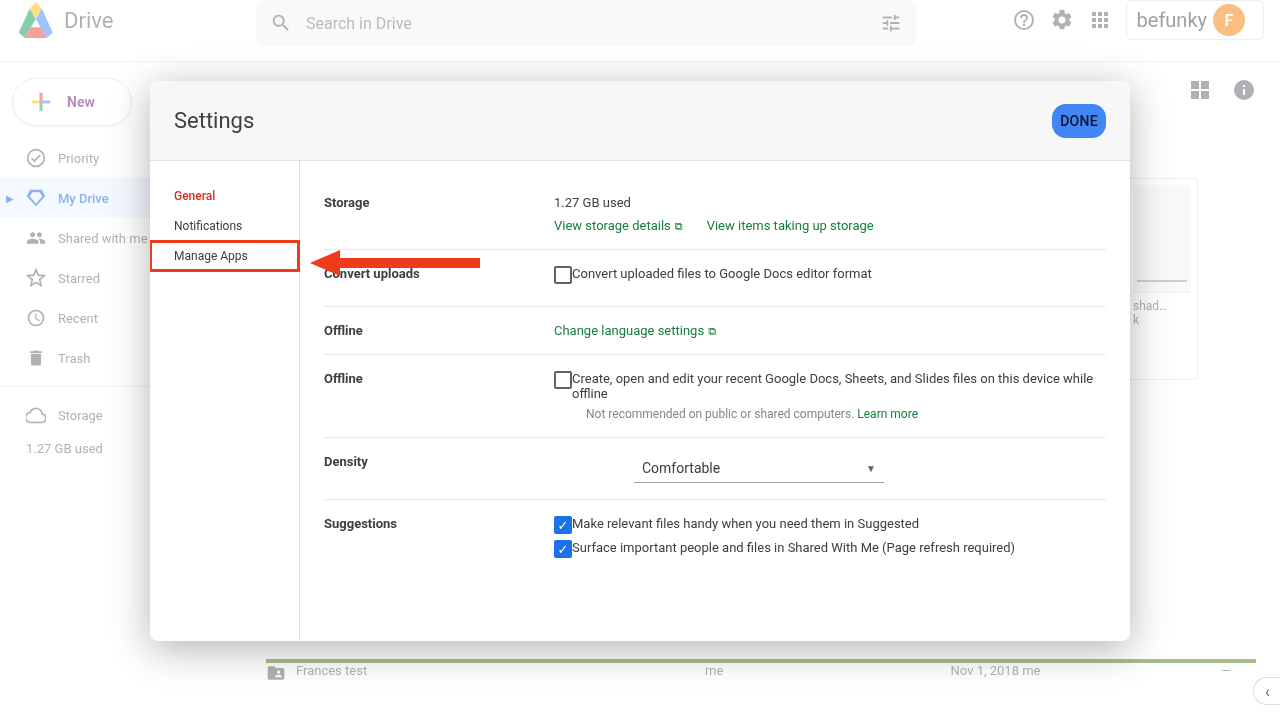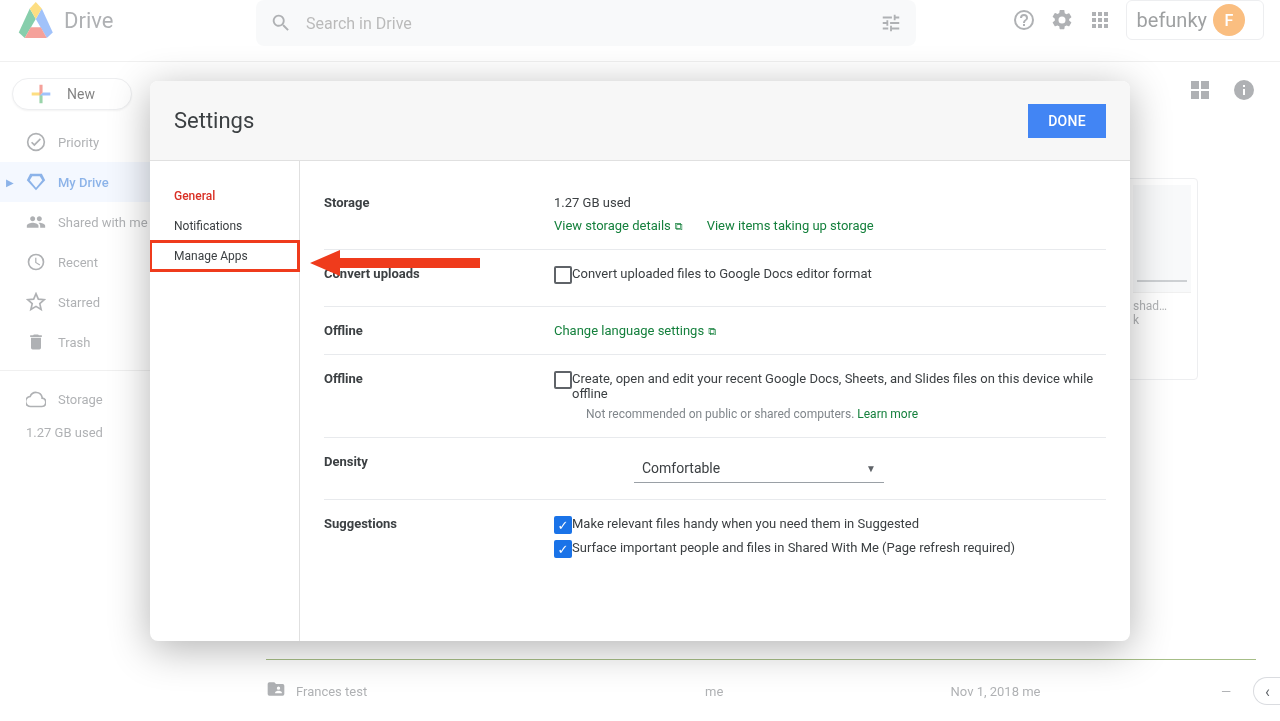--- a/index.html
+++ b/index.html
@@ -14,44 +14,44 @@
   .search-icon { color: #5f6368; margin-right: 14px; }
   .search-input { flex: 1; border: none; background: transparent; font-size: 16px; color: #5f6368; outline: none; }
   .search-tune { color: #5f6368; }
   .header-right { margin-left: auto; display: flex; align-items: center; gap: 14px; padding-left: 40px; }
   .header-icon { color: #5f6368; width: 24px; height: 24px; }
   .befunky-badge { border: 1px solid #dadce0; border-radius: 6px; padding: 3px 18px 3px 10px; display: flex; align-items: center; gap: 6px; font-size: 20px; color: #5f6368; }
   .avatar { width: 32px; height: 32px; border-radius: 50%; background: #f57c00; color: #fff; display: flex; align-items: center; justify-content: center; font-size: 16px; font-weight: 500; }
 
   
   .sidebar { position: absolute; left: 0; top: 62px; width: 250px; height: 659px; padding-top: 10px; }
-  .new-btn { margin: 6px 0 12px 12px; width: 120px; height: 32px; border-radius: 24px; background: #fff; border: 1px solid #dadce0; box-shadow: 0 1px 2px rgba(0,0,0,0.1); display: flex; align-items: center; padding-left: 14px; font-size: 14px; color: #000000; gap: 12px; }
+  .new-btn { margin: 6px 0 12px 12px; width: 120px; height: 48px; border-radius: 24px; background: #fff; border: 1px solid #dadce0; box-shadow: 0 1px 2px rgba(0,0,0,0.1); display: flex; align-items: center; padding-left: 14px; font-size: 14px; color: #701a75; gap: 12px; font-weight: bold; }
   .sidebar-list { list-style: none; }
   .sidebar-item { display: flex; align-items: center; height: 40px; padding-left: 26px; font-size: 13px; color: #5f6368; gap: 12px; border-radius: 0 20px 20px 0; margin-right: 12px; position: relative; }
   .sidebar-item.active { background: #e8f0fe; color: #1967d2; font-weight: 500; }
   .sidebar-item.active .sb-icon { color: #1967d2; }
   .sidebar-item .caret { position: absolute; left: 6px; font-size: 10px; }
   .sb-icon { color: #5f6368; width: 20px; height: 20px; display: inline-flex; align-items: center; justify-content: center; }
   .sidebar-divider { border-top: 1px solid #e0e0e0; margin: 8px 0 8px 0; }
   .storage-text { font-size: 13px; color: #5f6368; padding-left: 26px; margin-top: 6px; }
 
   
   .bg-area { position: absolute; left: 250px; top: 62px; right: 0; bottom: 0; padding: 16px; }
   .bg-toolbar { position: absolute; right: 24px; top: 16px; display: flex; gap: 20px; }
   .file-thumb { position: absolute; right: 82px; top: 116px; width: 72px; height: 202px; border: 1px solid #dadce0; border-radius: 4px; background: #fff; padding: 6px; font-size: 12px; color: #5f6368; overflow: hidden; }
-  .file-row { position: absolute; left: 16px; right: 24px; bottom: 22px; height: 40px; display: flex; align-items: flex-end; font-size: 13px; color: #5f6368; border-top: 1px solid #4d7c0f; }
+  .file-row { position: absolute; left: 16px; right: 24px; bottom: 22px; height: 40px; display: flex; align-items: flex-start; font-size: 13px; color: #5f6368; border-top: 4px solid #4d7c0f; }
 
   
   .dim { position: absolute; inset: 0; background: rgba(255,255,255,0.5); }
 
   
   .dialog { position: absolute; left: 150px; top: 81px; width: 980px; height: 560px; background: #fff; border-radius: 8px; box-shadow: 0 8px 40px rgba(0,0,0,0.3); overflow: hidden; display: flex; flex-direction: column; }
   .dialog-header { height: 80px; border-bottom: 1px solid #e0e0e0; display: flex; align-items: center; justify-content: space-between; padding: 0 24px; background: #f7f7f7; }
   .dialog-title { font-size: 22px; color: #3c4043; font-weight: 400; }
-  .done-btn { background: #4285f4; color: #ffffff; border: none; border-radius: 0; padding: 9px 20px; font-size: 14px; font-weight: 500; letter-spacing: 0.3px; }
+  .done-btn { background: #4285f4; color: #0f172a; border: none; border-radius: 14px; padding: 9px 8px; font-size: 14px; font-weight: 500; letter-spacing: 0.3px; }
   .dialog-body { flex: 1; display: flex; overflow: hidden; }
   .dialog-nav { width: 150px; border-right: 1px solid #e0e0e0; padding-top: 20px; }
   .dialog-nav-item { padding: 8px 24px; font-size: 12px; color: #3c4043; cursor: pointer; }
   .dialog-nav-item.selected { color: #d93025; font-weight: 500; }
   .dialog-nav-item.highlighted { outline: 3px solid #ef3b1c; outline-offset: -2px; }
   .dialog-content { flex: 1; overflow-y: auto; padding: 18px 24px 0 24px; }
   .setting-row { display: flex; border-bottom: 1px solid #e8eaed; padding: 16px 0; }
   .setting-row:last-child { border-bottom: none; }
   .setting-label { width: 230px; font-size: 13px; font-weight: 700; color: #3c4043; }
   .setting-body { flex: 1; font-size: 13px; color: #3c4043; }
@@ -144,32 +144,32 @@
       <span class="sb-icon">
           <svg width="20" height="20" viewBox="0 0 24 24">
             <path fill="currentColor" d="M16 11c1.66 0 3-1.34 3-3s-1.34-3-3-3-3 1.34-3 3 1.34 3 3 3zm-8 0c1.66 0 3-1.34 3-3S9.66 5 8 5 5 6.34 5 8s1.34 3 3 3zm0 2c-2.33 0-7 1.17-7 3.5V19h14v-2.5c0-2.33-4.67-3.5-7-3.5zm8 0c-.29 0-.62.02-.97.05 1.16.84 1.97 1.97 1.97 3.45V19h6v-2.5c0-2.33-4.67-3.5-7-3.5z"></path>
           </svg>
         </span>
       <span>Shared with me</span>
     </li>
     <li class="sidebar-item">
       <span class="sb-icon">
           <svg width="20" height="20" viewBox="0 0 24 24">
+            <path fill="currentColor" d="M12 17.27L18.18 21l-1.64-7.03L22 9.24l-7.19-.61L12 2 9.19 8.63 2 9.24l5.46 4.73L5.82 21z" fill-opacity="0" stroke="currentColor" stroke-width="2"></path>
+          </svg>
+        </span>
+      <span>Starred</span>
+    </li>
+    <li class="sidebar-item">
+      <span class="sb-icon">
+          <svg width="20" height="20" viewBox="0 0 24 24">
             <path fill="currentColor" d="M12 2a10 10 0 100 20 10 10 0 000-20zm0 18a8 8 0 110-16 8 8 0 010 16zm.5-13H11v6l5.25 3.15.75-1.23-4.5-2.67V7z"></path>
           </svg>
         </span>
       <span>Recent</span>
-    </li>
-    <li class="sidebar-item">
-      <span class="sb-icon">
-          <svg width="20" height="20" viewBox="0 0 24 24">
-            <path fill="currentColor" d="M12 17.27L18.18 21l-1.64-7.03L22 9.24l-7.19-.61L12 2 9.19 8.63 2 9.24l5.46 4.73L5.82 21z" fill-opacity="0" stroke="currentColor" stroke-width="2"></path>
-          </svg>
-        </span>
-      <span>Starred</span>
     </li>
     <li class="sidebar-item">
       <span class="sb-icon">
           <svg width="20" height="20" viewBox="0 0 24 24">
             <path fill="currentColor" d="M6 19a2 2 0 002 2h8a2 2 0 002-2V7H6v12zM19 4h-3.5l-1-1h-5l-1 1H5v2h14V4z"></path>
           </svg>
         </span>
       <span>Trash</span>
     </li>
   </ul>

